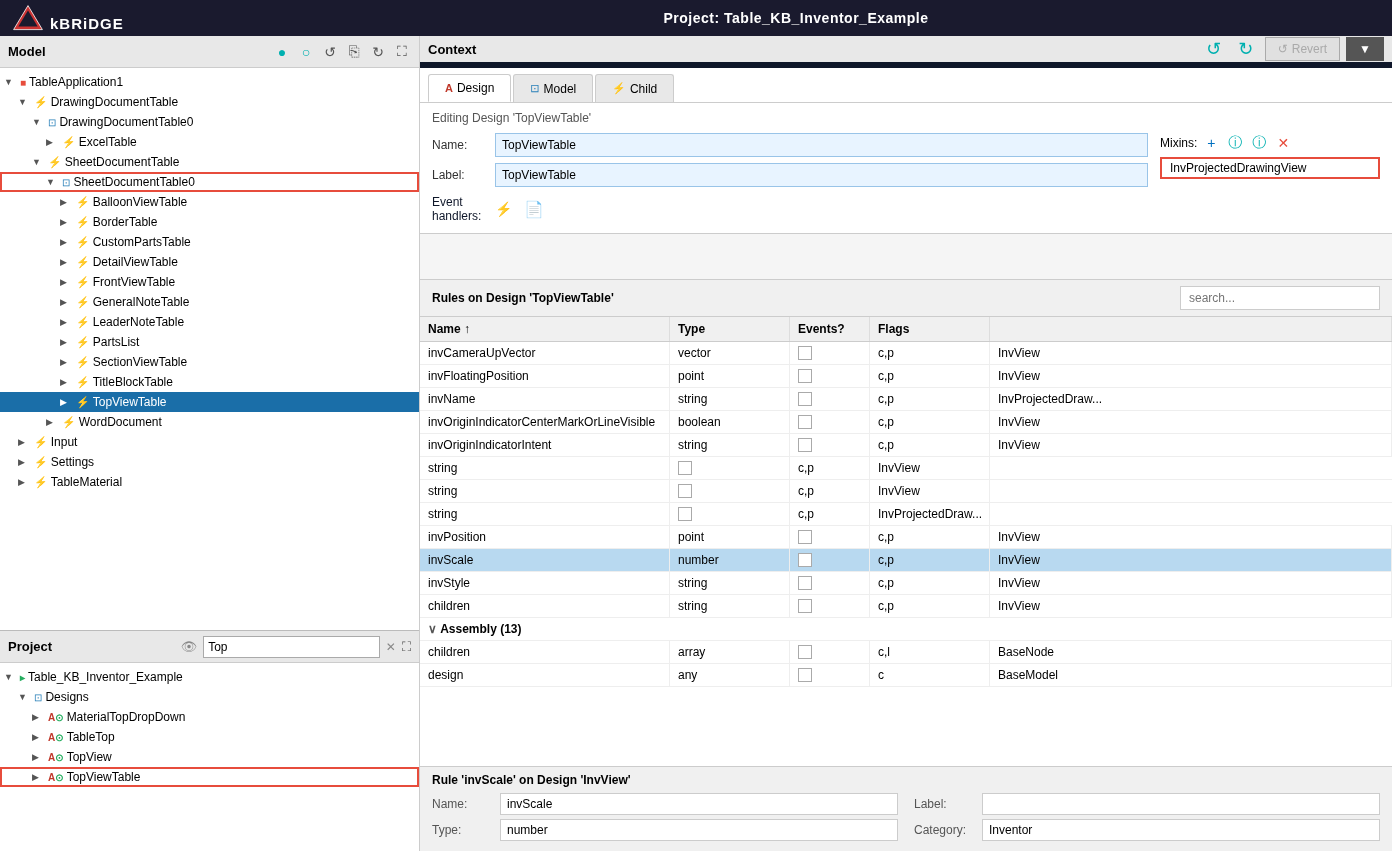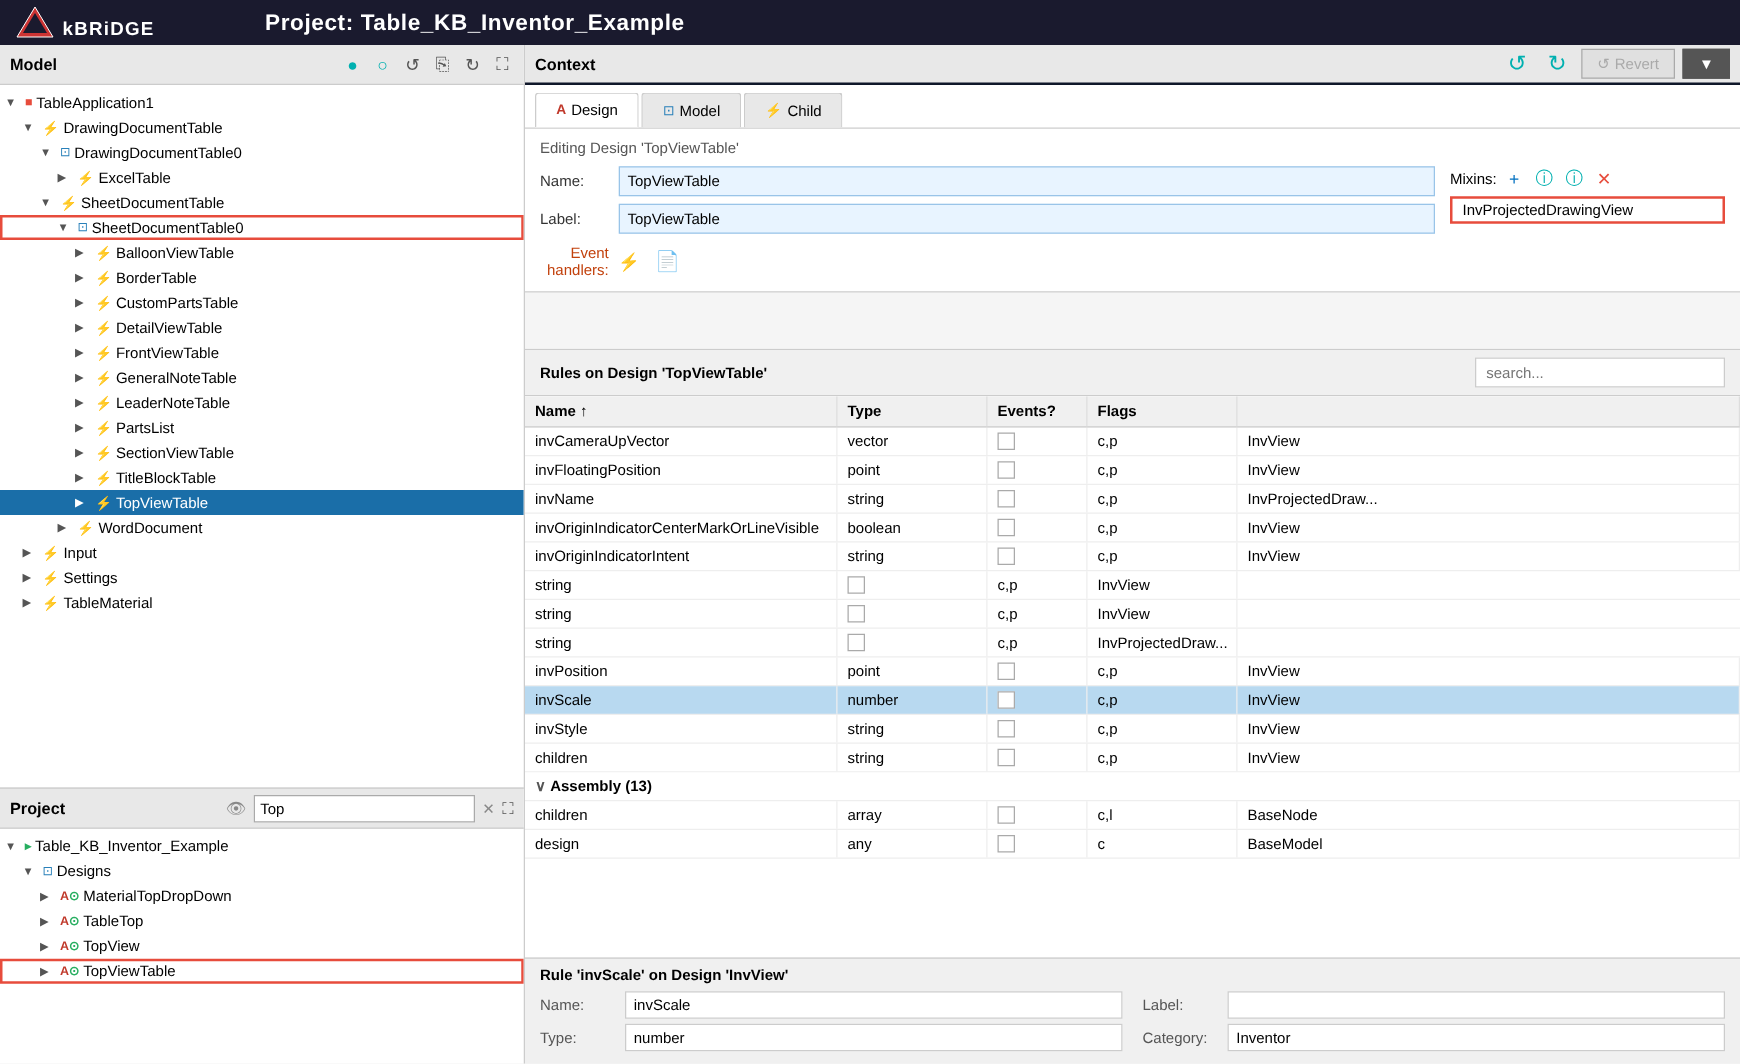--- a/index.html
+++ b/index.html
@@ -21,22 +21,22 @@
       align-items: flex-end;
       gap: 6px;
       width: 200px;
     }
     .logo-icon {
       width: 32px;
       height: 28px;
     }
     .title-center {
       flex: 1;
-      text-align: left;
-      font-size: 18px;
+      text-align: center;
+      font-size: 14px;
       letter-spacing: 0.5px;
     }
 
     
     .main-layout {
       display: flex;
       height: calc(851px - 36px);
     }
 
     
@@ -135,21 +135,21 @@
     
     .right-panel {
       flex: 1;
       display: flex;
       flex-direction: column;
       background: #f5f5f5;
     }
     .context-header {
       height: 32px;
       background: #e8e8e8;
-      border-bottom: 2px solid #0f172a;
+      border-bottom: 6px solid #0f172a;
       display: flex;
       align-items: center;
       padding: 0 8px;
       gap: 8px;
     }
     .context-title {
       font-weight: bold;
       font-size: 13px;
       flex: 1;
     }
@@ -629,21 +629,21 @@
           <div style="flex:1;">
             <div class="editor-row">
               <span class="editor-label">Name:</span>
               <input class="editor-input" type="text" value="TopViewTable" style="">
             </div>
             <div class="editor-row">
               <span class="editor-label">Label:</span>
               <input class="editor-input" type="text" value="TopViewTable" style="">
             </div>
             <div class="event-row">
-              <span style="width:55px; color:#c2410c;text-align:right;">Event handlers:</span>
+              <span style="width:55px; color:#0f172a;">Event handlers:</span>
               <span style="color:#0070c0; font-size:14px; cursor:pointer;">⚡</span>
               <span style="margin-left:4px; color:#555; cursor:pointer; font-size:16px;">📄</span>
             </div>
           </div>
           <div class="mixins-area">
             <div class="mixins-header">
               <span>Mixins:</span>
               <span class="mixin-icon-btn blue">+</span>
               <span class="mixin-icon-btn teal">ⓘ</span>
               <span class="mixin-icon-btn teal">ⓘ</span>

